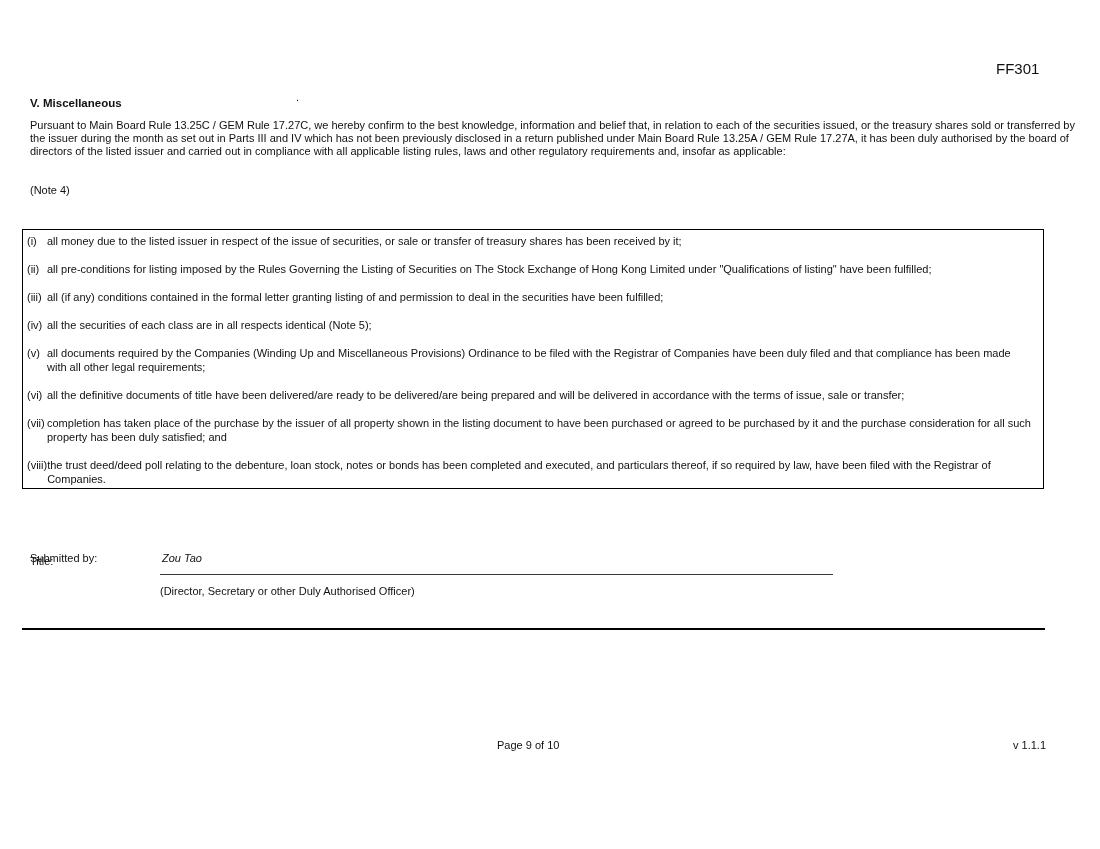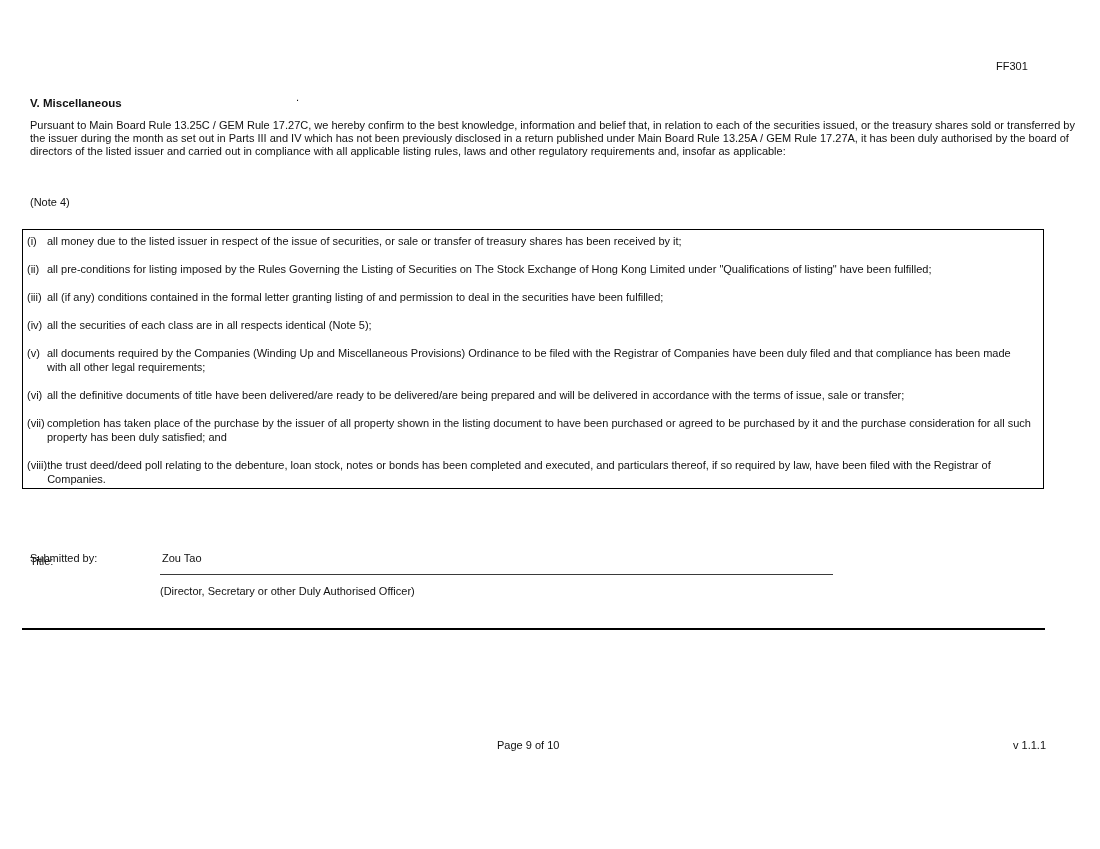--- a/index.html
+++ b/index.html
@@ -8,37 +8,37 @@
     position:relative;
     width:1100px; height:849px;
     background:#ffffff;
     font-family:"Liberation Sans", sans-serif;
     color:#111111;
     font-size:11px;
     overflow:hidden;
   }
   .form-code {
     position:absolute; left:996px; top:60px;
-    font-size:11px;
+    font-size:15px;
   }
   .section-heading {
     position:absolute; left:30px; top:97px;
     font-size:11.5px; font-weight:bold;
   }
   .stray-mark {
     position:absolute; left:296px; top:91px;
     font-size:11px;
   }
   .intro-paragraph {
     position:absolute; left:30px; top:119px;
     width:1047px;
     font-size:11px; line-height:12.9px;
   }
   .note-ref {
-    position:absolute; left:30px; top:196px;
+    position:absolute; left:30px; top:184px;
     font-size:11px;
   }
   .confirmation-box {
     position:absolute; left:22px; top:229px;
     width:1022px; height:260px;
     border:1px solid #000000;
     padding:4px 10px 0 3px;
   }
   .box-item {
     display:flex;
@@ -57,20 +57,21 @@
     font-size:11px;
   }
   .signature-row .sig-label {
     width:122px; flex:0 0 122px;
     padding-top:2px;
   }
   .signature-row .sig-value {
     width:673px; flex:0 0 673px;
     border-bottom:1px solid #3a3a3a;
     padding:2px 0 10px 2px;
+    font-style:italic;
   }
   .sig-row-1 { top:550px;gap:8px; }
   .sig-row-2 { top:553px; }
   .sig-hint {
     position:absolute; left:160px; top:585px;
     font-size:11px;
   }
   .thick-rule {
     position:absolute; left:22px; top:628px;
     width:1023px; height:2px;

